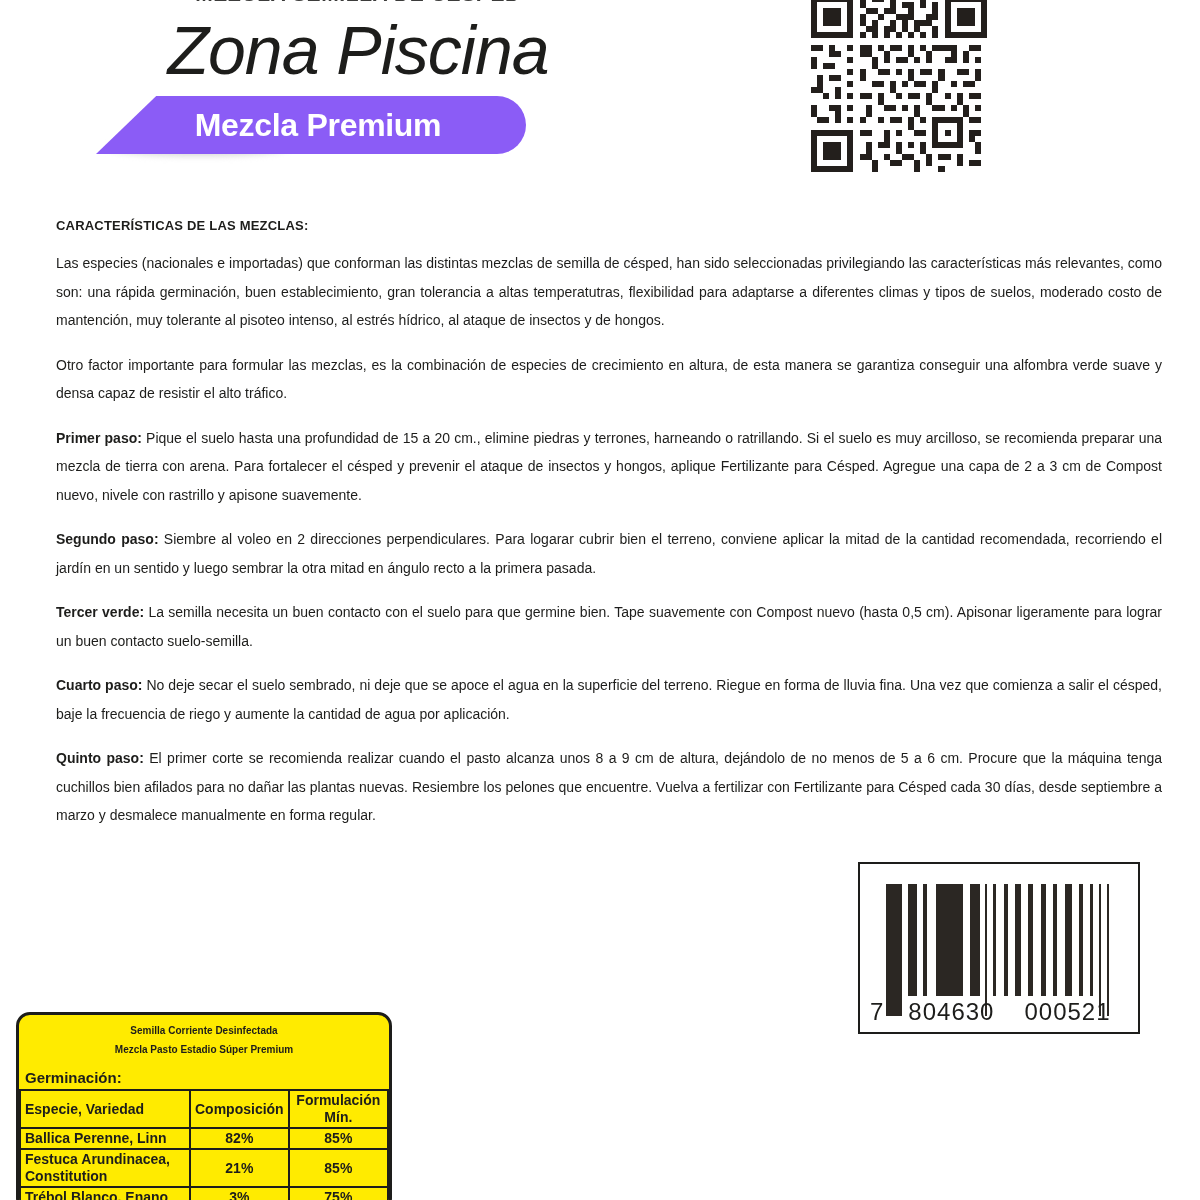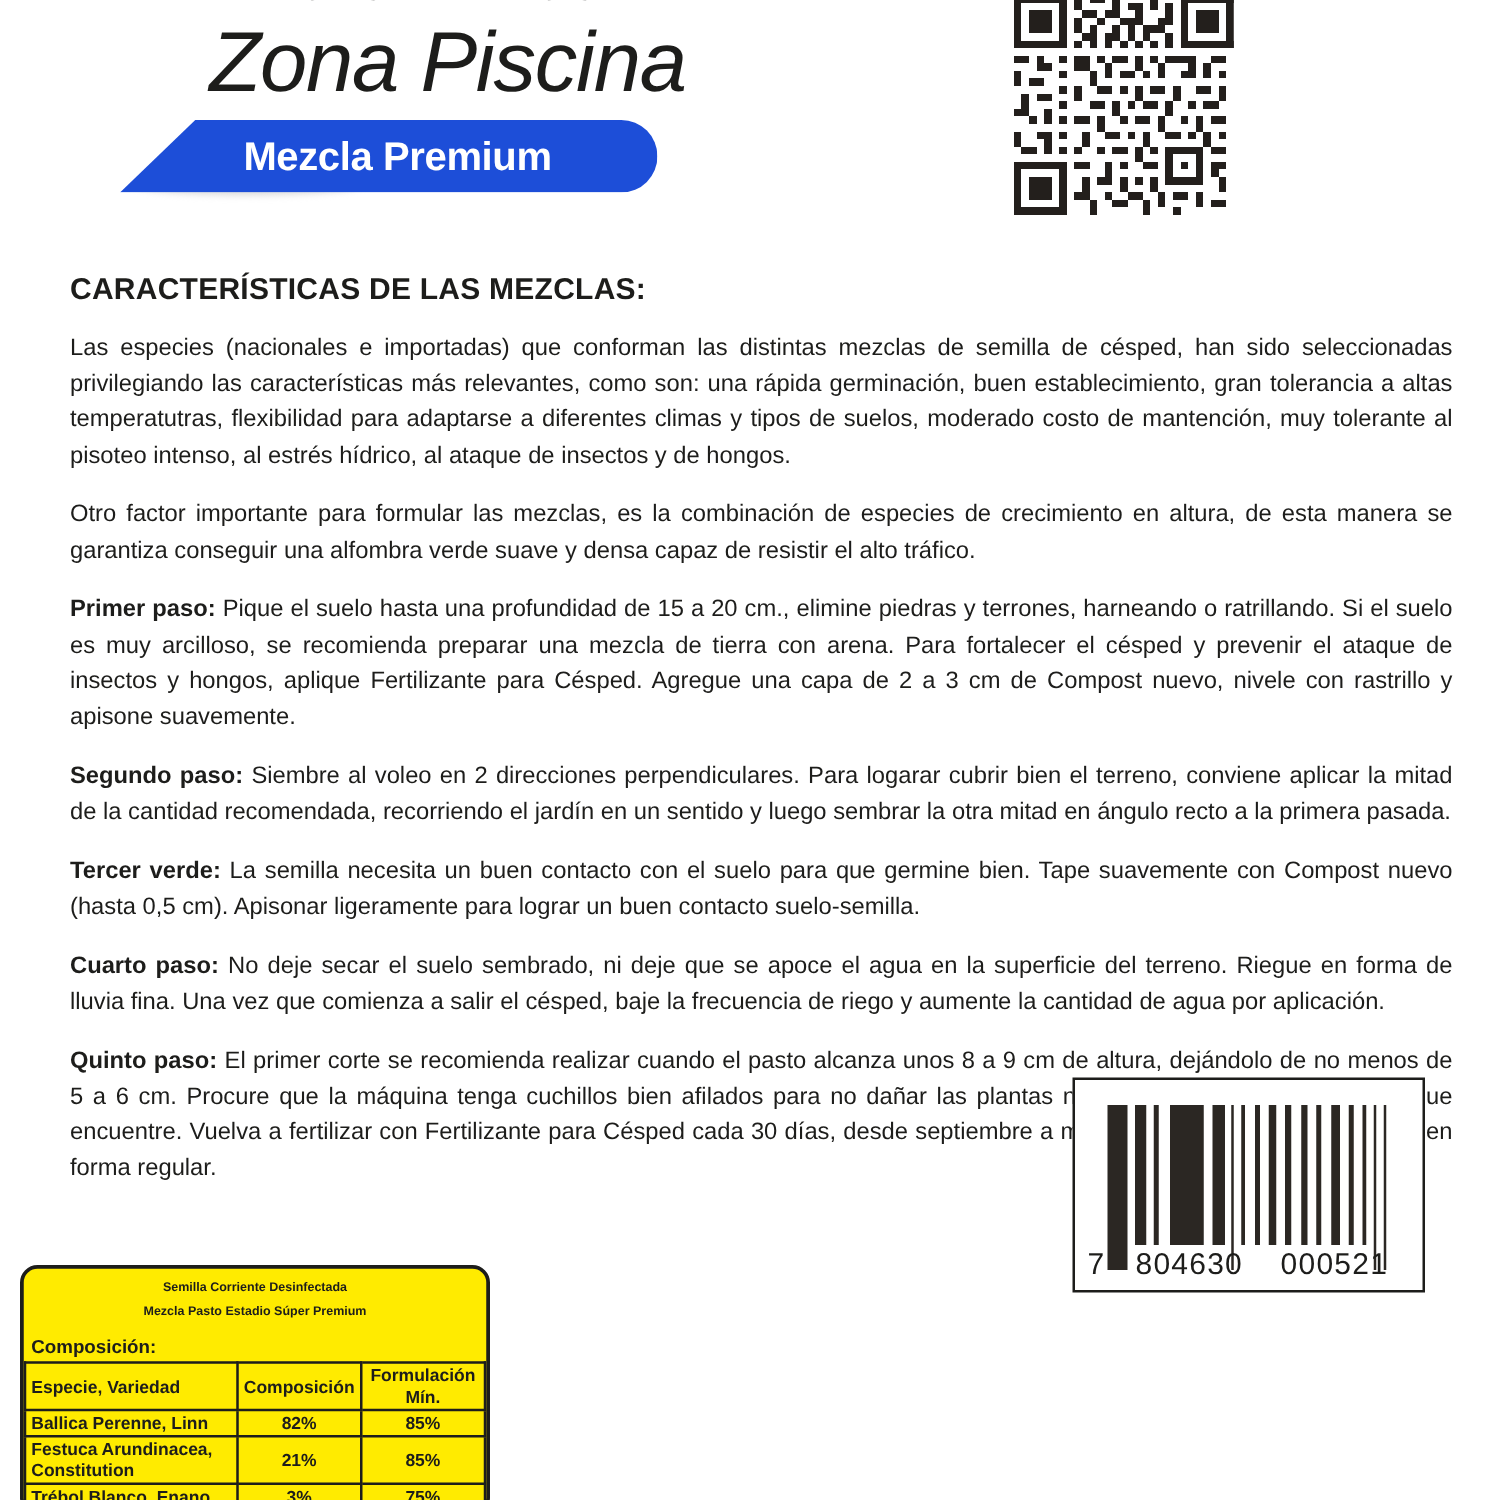--- a/index.html
+++ b/index.html
@@ -64,21 +64,21 @@
     background: #d9d9d9;
     border-radius: 50%;
     filter: blur(3px);
   }
   #premium-badge {
     position: absolute;
     left: 8px;
     top: 0;
     width: 430px;
     height: 58px;
-    background: #1d4ed8;
+    background: #8b5cf6;
     border-radius: 0 30px 30px 0;
     -webkit-clip-path: polygon(14% 0, 100% 0, 100% 100%, 0 100%);
     clip-path: polygon(14% 0, 100% 0, 100% 100%, 0 100%);
     display: flex;
     align-items: center;
     justify-content: center;
   }
   #premium-badge-label {
     color: #ffffff;
     font-size: 32px;
@@ -110,27 +110,27 @@
   }
 
   
   #content {
     position: absolute;
     left: 56px;
     top: 218px;
     width: 1106px;
   }
   #section-title {
-    font-size: 24px;
+    font-size: 13px;
     font-weight: 700;
     letter-spacing: 0.2px;
     margin-bottom: 16px;
   }
   .para {
-    font-size: 19px;
+    font-size: 14px;
     line-height: 28.5px;
     text-align: justify;
     margin-bottom: 16px;
   }
   .para .lead {
     font-weight: 700;
   }
 
   
   #barcode-box {
@@ -455,21 +455,21 @@
     <span id="bc-d2">804630</span>
     <span id="bc-d3">000521</span>
   </div>
 </div>
 
 <div id="seed-label">
   <div id="seed-head">
     <div>Semilla Corriente Desinfectada</div>
     <div>Mezcla Pasto Estadio Súper Premium</div>
   </div>
-  <div id="seed-formulacion">Composición:</div>
+  <div id="seed-formulacion">Germinación:</div>
   <table id="seed-table">
     <thead>
       <tr>
         <th>Especie, Variedad</th>
         <th class="num">Composición</th>
         <th class="num">Formulación Mín.</th>
       </tr>
     </thead>
     <tbody>
       <tr>

